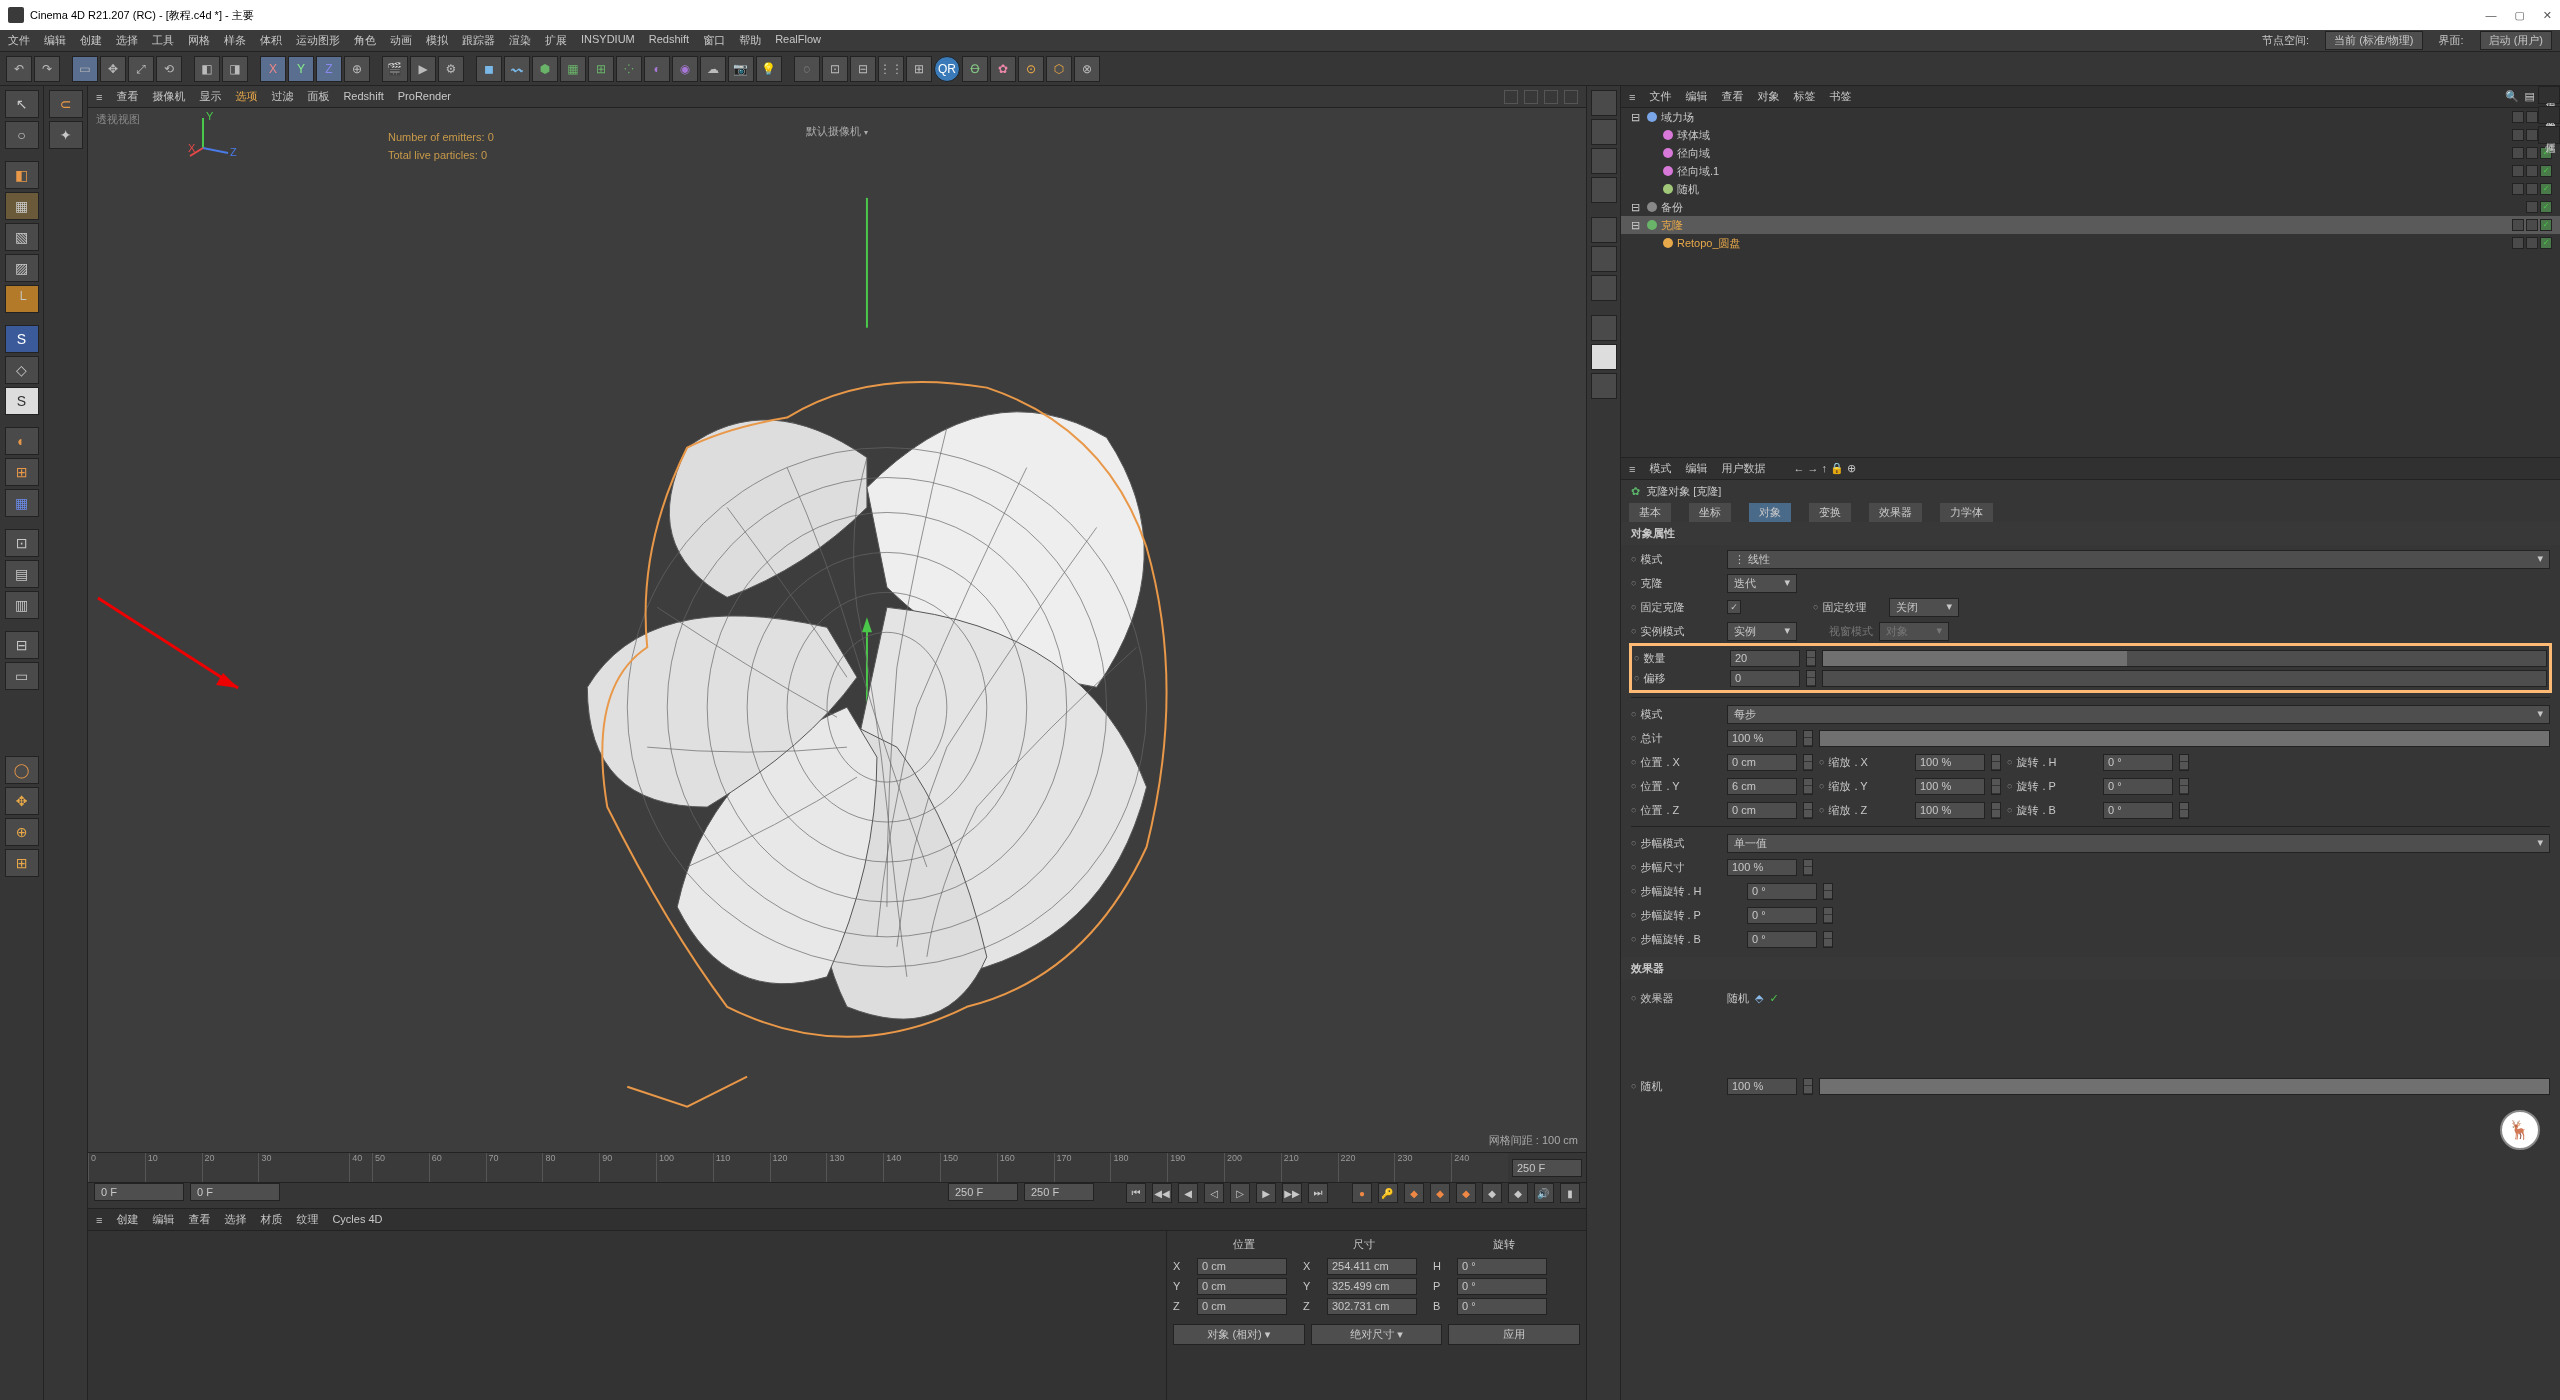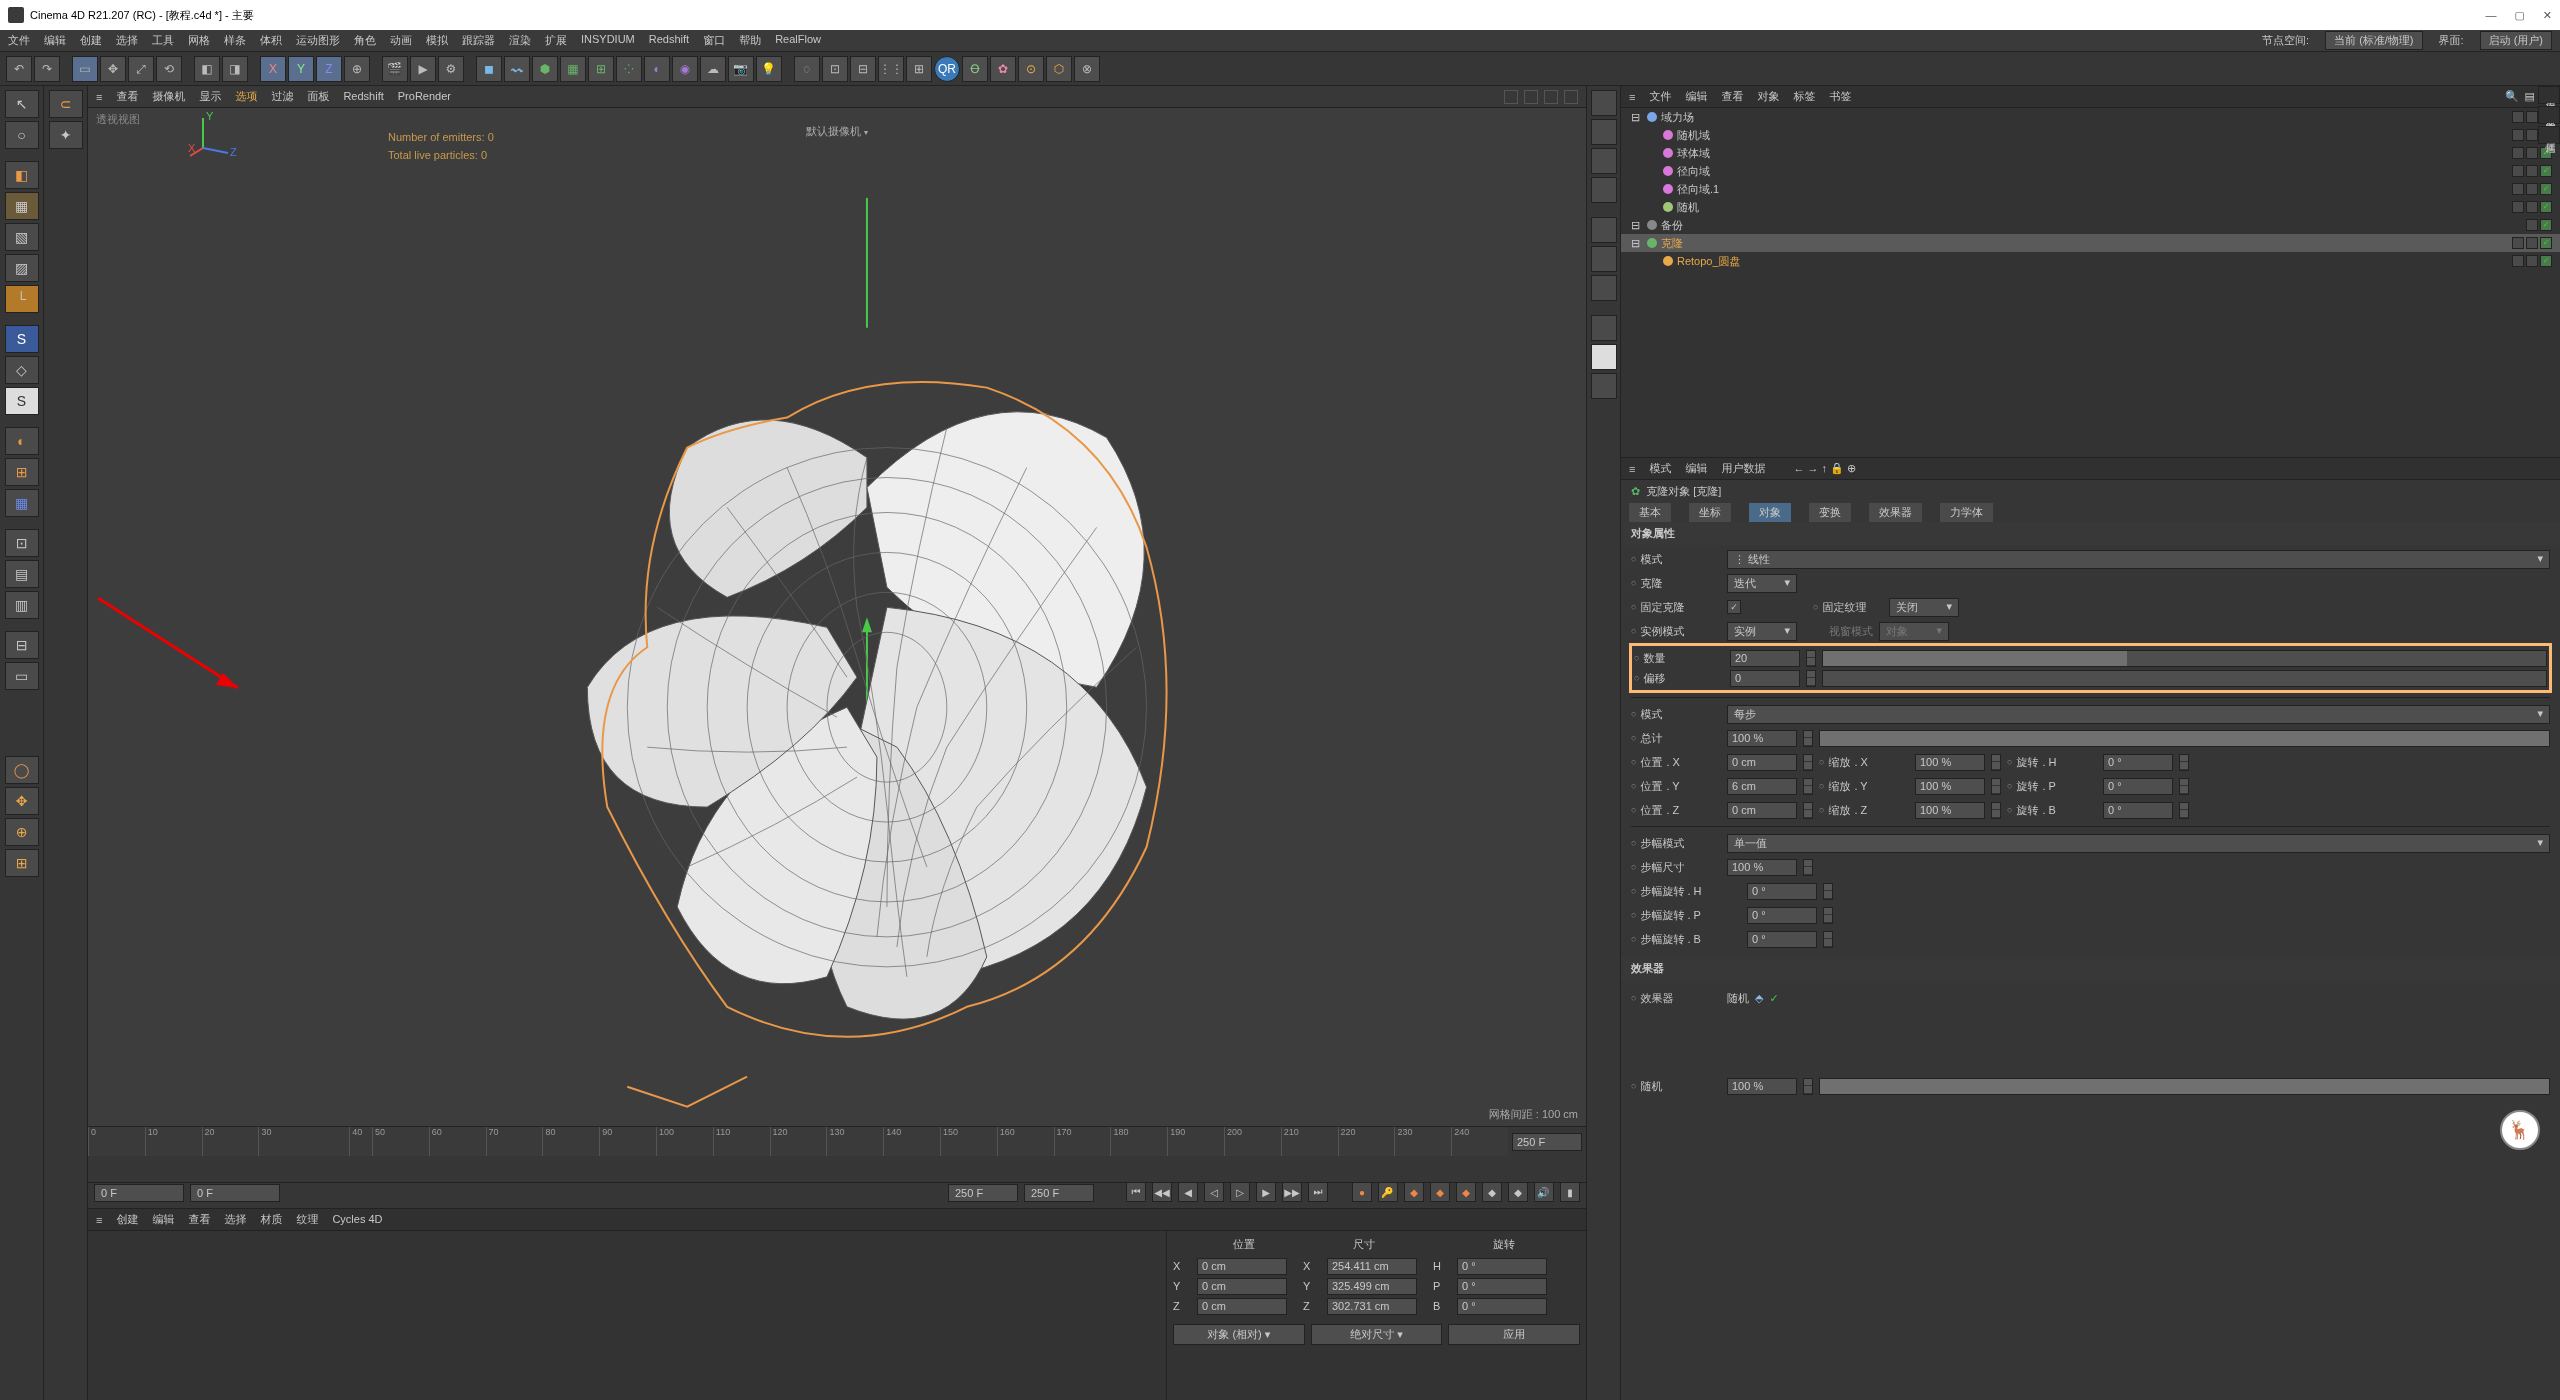--- a/index.html
+++ b/index.html
@@ -65,21 +65,21 @@
 .prow .slider .fill { position:absolute; left:0; top:0; bottom:0; background:#707070; }
 .prow .spin { width:10px; height:17px; background:#555; border:1px solid #222; display:flex; flex-direction:column; }
 .prow .spin div { flex:1; border-bottom:1px solid #333; }
 .prow .chk { width:14px; height:14px; background:#4e4e4e; border:1px solid #222; display:flex; align-items:center; justify-content:center; font-size:9px; }
 .prow .sel { background:#4e4e4e; border:1px solid #222; padding:1px 6px; min-width:70px; display:flex; justify-content:space-between; }
 .highlight-box { border:3px solid #fdba74; padding:2px; margin:-2px; }
 .timeline { height:30px; background:#363636; border-top:1px solid #222; display:flex; align-items:center; }
 .timeline .ruler { flex:1; height:100%; position:relative; background:#3a3a3a; }
 .timeline .tick { position:absolute; top:0; height:100%; border-left:1px solid #555; font-size:9px; padding-left:2px; color:#999; }
 .timeline .endbox { width:70px; background:#4e4e4e; border:1px solid #222; margin:0 4px; padding:2px 4px; }
-.timerow2 { height:26px; background:#363636; display:flex; align-items:flex-end; padding:6px 6px; gap:6px; border-top:1px solid #222;margin-top:26px; }
+.timerow2 { height:26px; background:#363636; display:flex; align-items:flex-start; padding:0 6px; gap:6px; border-top:1px solid #222; }
 .timerow2 .fld { background:#4e4e4e; border:1px solid #222; padding:2px 6px; width:90px; }
 .timerow2 .spacer { flex:1; }
 .timerow2 .pbtn { width:20px; height:20px; background:#4a4a4a; border:1px solid #222; display:flex; align-items:center; justify-content:center; font-size:10px; }
 .matbar { height:22px; background:#303030; display:flex; align-items:center; padding:0 8px; gap:14px; border-top:1px solid #222; }
 .matpanel { height:170px; background:#333; border-top:1px solid #222; display:flex; }
 .matpanel .matarea { flex:1; }
 .matpanel .coords { width:420px; padding:6px; display:flex; flex-direction:column; gap:4px; border-left:1px solid #222; }
 .coords .hrow { display:flex; gap:30px; padding-left:60px; }
 .coords .crow { display:flex; align-items:center; gap:4px; height:20px; }
 .coords .crow .axlbl { width:20px; }
@@ -456,31 +456,20 @@
           <span class="tags">
             <span class="tag"></span>
             <span class="tag"></span>
             <span class="tag" style="background: rgb(74, 122, 74); font-size: 8px; color: rgb(74, 200, 74); text-align: center;">✓</span>
           </span>
         </div>
         <div class="tree-row">
           <span class="ind" style="width: 16px;"></span>
           <span style="width: 12px;"></span>
           <span class="dot" style="background: rgb(216, 120, 216);"></span>
-          <span class="name">随机域</span>
-          <span class="tags">
-            <span class="tag"></span>
-            <span class="tag"></span>
-            <span class="tag" style="background: rgb(74, 122, 74); font-size: 8px; color: rgb(74, 200, 74); text-align: center;">✓</span>
-          </span>
-        </div>
-        <div class="tree-row">
-          <span class="ind" style="width: 16px;"></span>
-          <span style="width: 12px;"></span>
-          <span class="dot" style="background: rgb(216, 120, 216);"></span>
           <span class="name">球体域</span>
           <span class="tags">
             <span class="tag"></span>
             <span class="tag"></span>
             <span class="tag" style="background: rgb(74, 122, 74); font-size: 8px; color: rgb(74, 200, 74); text-align: center;">✓</span>
           </span>
         </div>
         <div class="tree-row">
           <span class="ind" style="width: 16px;"></span>
           <span style="width: 12px;"></span>

